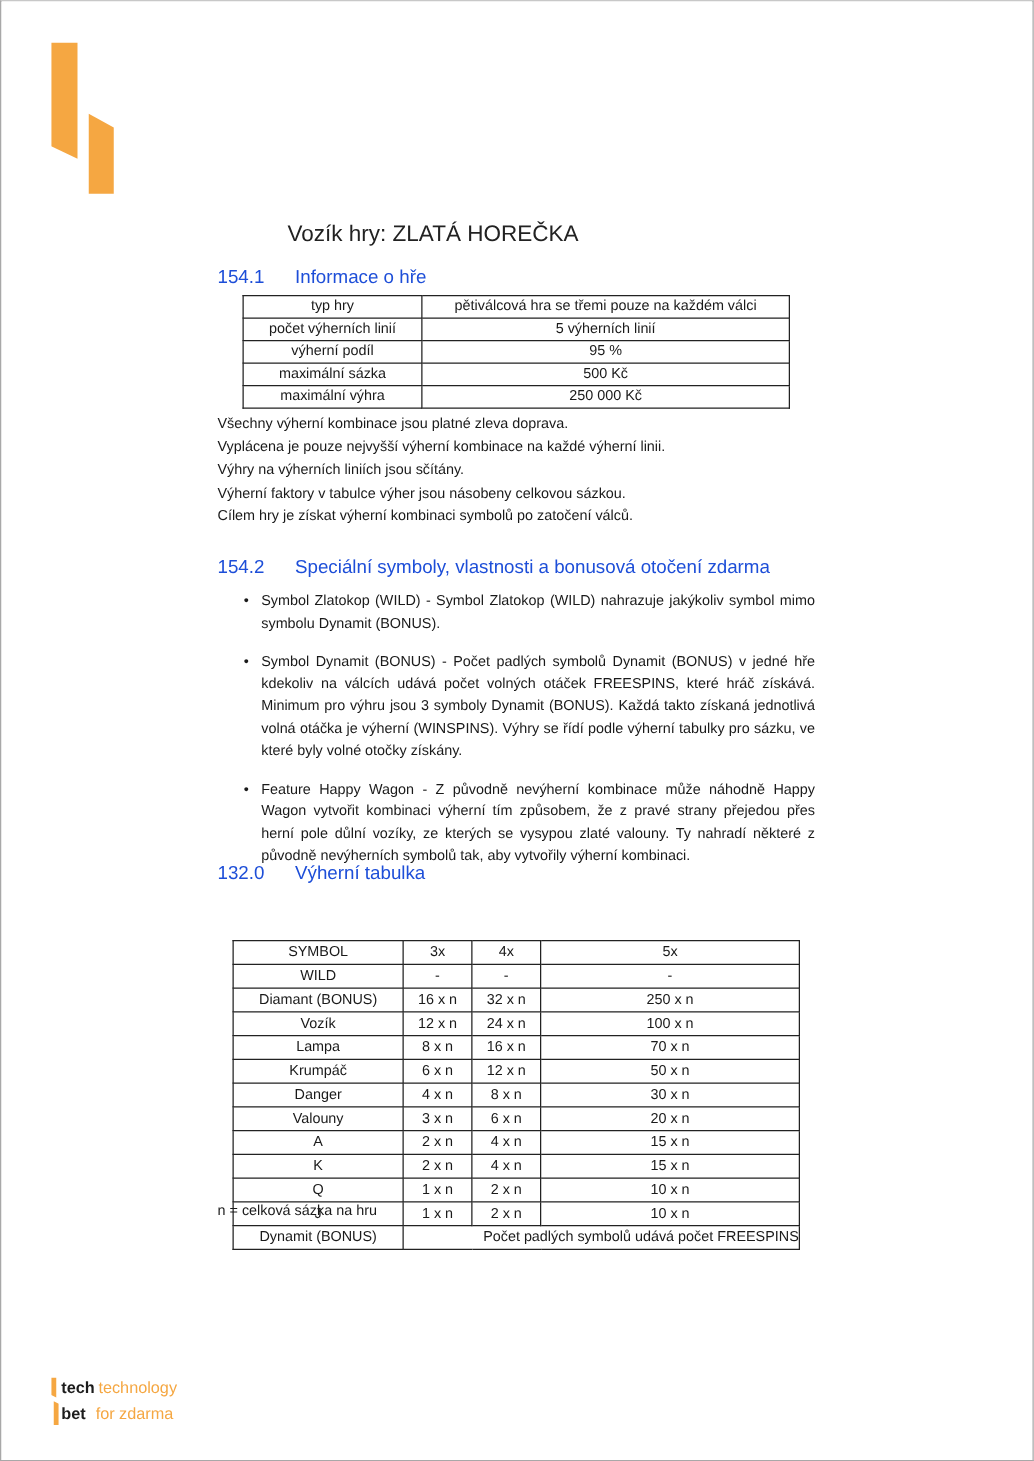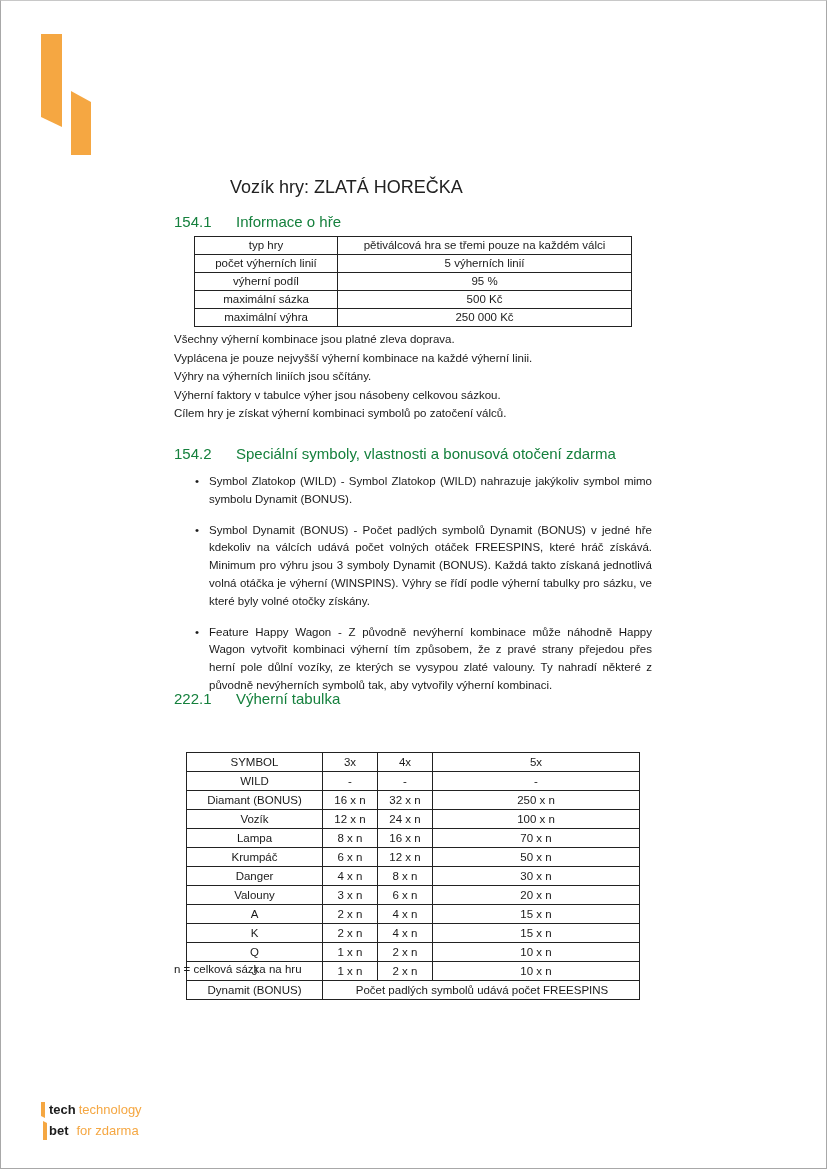--- a/index.html
+++ b/index.html
@@ -2,36 +2,36 @@
 <html><head>
 <meta charset="utf-8">
 <style>
   html, body { margin: 0; padding: 0; background: #ffffff; }
   body { width: 827px; height: 1169px; position: relative; overflow: hidden;
          font-family: "Liberation Sans", sans-serif; color: #1a1a1a; }
   .page { position: absolute; left: 0; top: 0; width: 825px; height: 1167px;
           border: 1px solid #a8a8a8; border-top-color: #c8c8c8; background: #fff; }
   .logo-top { position: absolute; left: 40px; top: 33px; width: 52px; height: 122px; }
   .title { position: absolute; left: 229px; top: 176px; font-size: 18px; color: #222; }
-  .h2 { position: absolute; left: 173px; font-size: 15px; color: #15803d; }
+  .h2 { position: absolute; left: 173px; font-size: 15px; color: #1d4ed8; }
   .h2 .num { display: inline-block; width: 62px; }
   table { border-collapse: collapse; position: absolute; font-size: 11.5px; }
   td { border: 1px solid #222; text-align: center; padding: 0; height: 17px; line-height: 17px; }
   .info { left: 193px; top: 235px; width: 438px; }
   .info td.k { width: 142px; }
   .plain { position: absolute; left: 173px; font-size: 11.5px; line-height: 18.6px; }
   .bullets { position: absolute; left: 194px; width: 457px; font-size: 11.5px; line-height: 17.8px; }
   .bullet { position: relative; padding-left: 14px; text-align: justify; margin-bottom: 13px; }
   .bullet .dot { position: absolute; left: 0; top: 0; }
   .pay { left: 185px; top: 715px; width: 454px; margin-top: 36px; }
   .pay td { height: 18px; line-height: 18px; }
   .pay td.c0 { width: 135px; }
   .pay td.c1 { width: 54px; }
   .pay td.c2 { width: 54px; }
-  .pay td.dyn-text { text-align: center; padding-left: 2px; }
+  .pay td.dyn-text { text-align: right; padding-left: 2px; }
   .note { position: absolute; left: 173px; top: 962px; font-size: 11.5px; }
   .logo-bottom { position: absolute; left: 40px; top: 1100px; }
   .lb-bar { position: absolute; left: 0; top: 1px; width: 6px; height: 38px; }
   .lb-text { position: absolute; left: 8px; top: -2px; white-space: nowrap; font-size: 13px; line-height: 21px; }
   .lb-dark { font-weight: bold; color: #1c1c1c; }
   .lb-orange { color: #f5a742; margin-left: 3px; }
 </style>
 </head>
 <body>
 
@@ -94,21 +94,21 @@
       <span class="dot">•</span>
       <span>Symbol Dynamit (BONUS) - Počet padlých symbolů Dynamit (BONUS) v jedné hře kdekoliv na válcích udává počet volných otáček FREESPINS, které hráč získává. Minimum pro výhru jsou 3 symboly Dynamit (BONUS). Každá takto získaná jednotlivá volná otáčka je výherní (WINSPINS). Výhry se řídí podle výherní tabulky pro sázku, ve které byly volné otočky získány.</span>
     </div>
     <div class="bullet" style="margin-bottom:0;">
       <span class="dot">•</span>
       <span>Feature Happy Wagon - Z původně nevýherní kombinace může náhodně Happy Wagon vytvořit kombinaci výherní tím způsobem, že z pravé strany přejedou přes herní pole důlní vozíky, ze kterých se vysypou zlaté valouny. Ty nahradí některé z původně nevýherních symbolů tak, aby vytvořily výherní kombinaci.</span>
     </div>
   </div>
 
   <div class="h2" style="top:689px;">
-    <span class="num">222.1</span><span>Výherní tabulka</span>
+    <span class="num">132.0</span><span>Výherní tabulka</span>
   </div>
 
   <table class="pay">
     <tbody id="pay-body">
       <tr>
         <td class="c0">SYMBOL</td>
         <td class="c1">3x</td>
         <td class="c2">4x</td>
         <td>5x</td>
       </tr>

